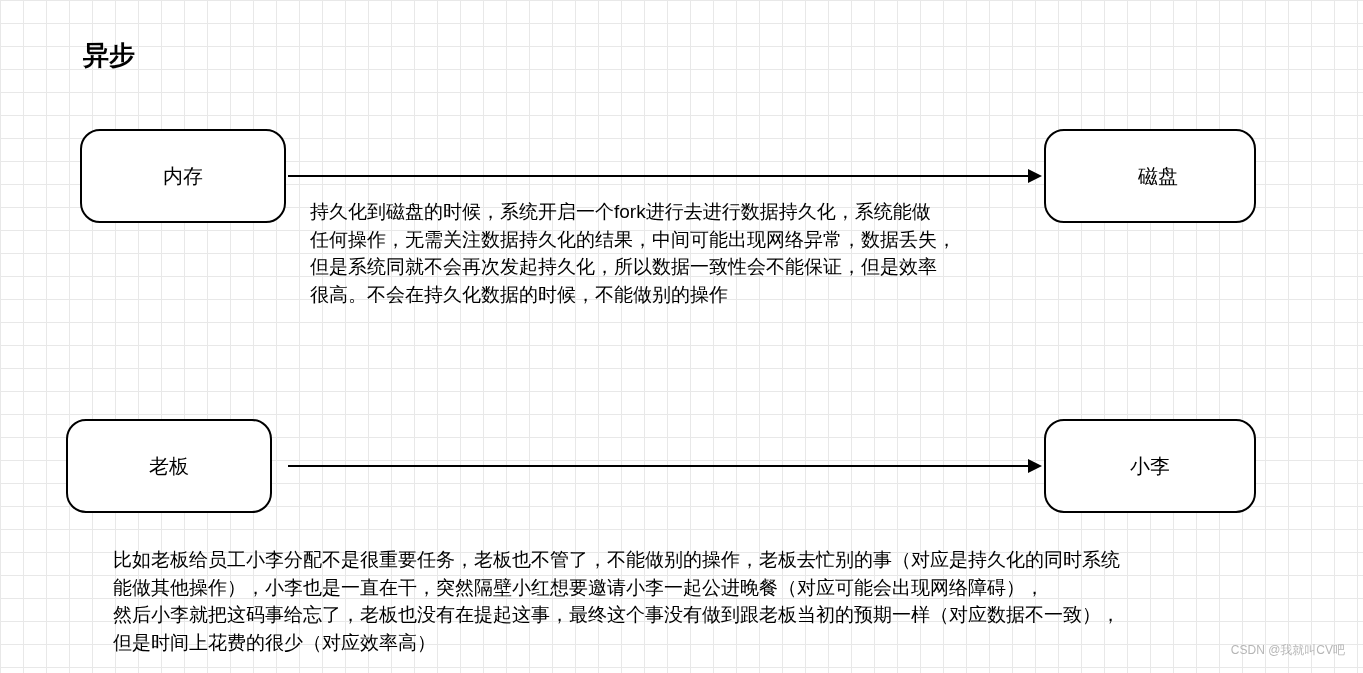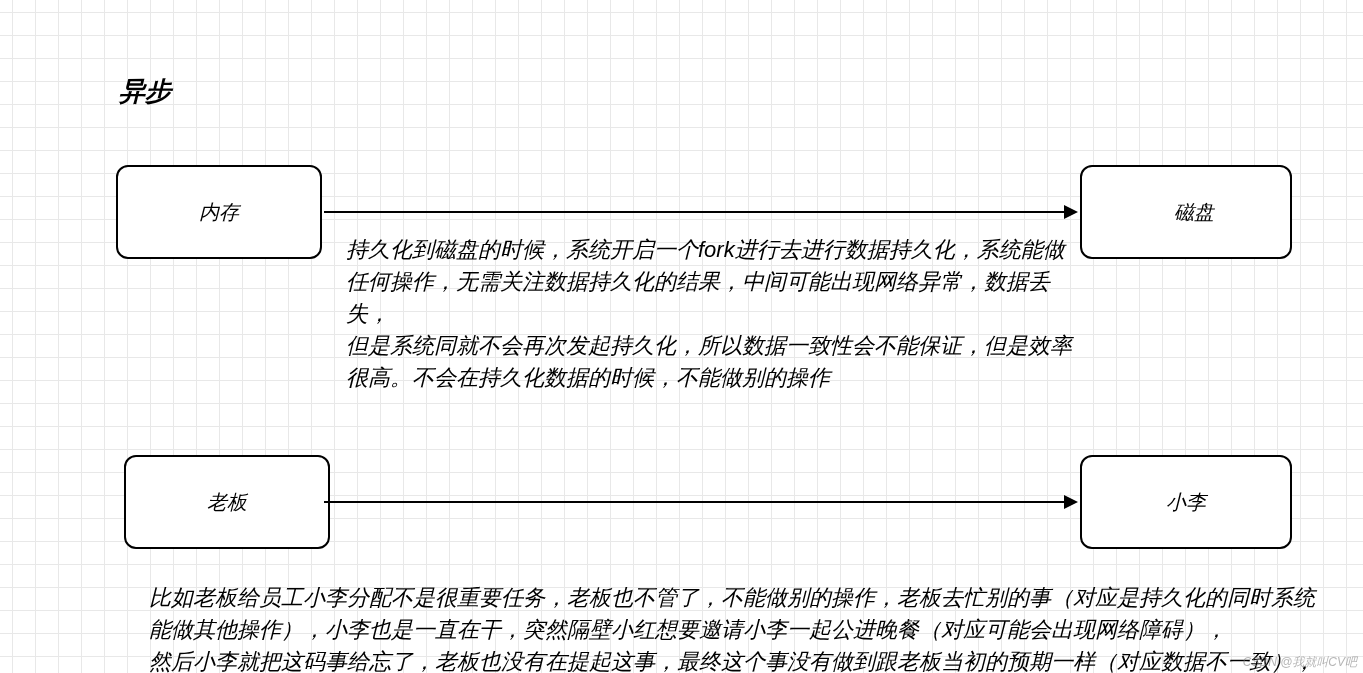--- a/index.html
+++ b/index.html
@@ -1,15 +1,15 @@
 <!DOCTYPE html>
 <html><head>
 <meta charset="utf-8">
 <style>
-* { margin: 12px; padding: 0; box-sizing: border-box; font-style: italic; }
+* { margin: 0; padding: 0; box-sizing: border-box; }
 body {
   width: 1363px;
   height: 673px;
   background: #fff;
   background-image:
     linear-gradient(#e8e8e8 1px, transparent 1px),
     linear-gradient(90deg, #e8e8e8 1px, transparent 1px);
   background-size: 23px 23px;
   font-family: "Microsoft YaHei", "PingFang SC", sans-serif;
   position: relative;
@@ -19,21 +19,21 @@
   position: absolute;
   left: 83px;
   top: 38px;
   font-size: 26px;
   font-weight: bold;
   color: #000;
 }
 .node {
   position: absolute;
   border: 2px solid #000;
-  border-radius: 12px;
+  border-radius: 20px;
   background: #fff;
   display: flex;
   align-items: center;
   justify-content: center;
   font-size: 20px;
   color: #000;
 }
 .arrow-line {
   position: absolute;
   height: 2px;
@@ -41,21 +41,21 @@
 }
 .arrow-head {
   position: absolute;
   width: 0; height: 0;
   border-top: 7px solid transparent;
   border-bottom: 7px solid transparent;
   border-left: 14px solid #000;
 }
 .desc {
   position: absolute;
-  font-size: 22px;
+  font-size: 19px;
   line-height: 1.45;
   color: #000;
 }
 .watermark {
   position: absolute;
   right: 18px;
   bottom: 14px;
   color: rgba(120,120,120,0.55);
   font-size: 12px;
 }
@@ -72,21 +72,21 @@
 <div class="arrow-head" style="left:1028px; top:169px;"></div>
 <div class="node" style="left:1044px; top:129px; width:212px; height:94px;padding-left:16px;">
   <span>磁盘</span>
 </div>
 
 <div class="desc" style="left:310px; top:198px; width:740px; white-space:pre-line;">持久化到磁盘的时候，系统开启一个fork进行去进行数据持久化，系统能做
 任何操作，无需关注数据持久化的结果，中间可能出现网络异常，数据丢失，
 但是系统同就不会再次发起持久化，所以数据一致性会不能保证，但是效率
 很高。不会在持久化数据的时候，不能做别的操作</div>
 
-<div class="node" style="left:88px; top:419px; width:206px; height:94px;">
+<div class="node" style="left:66px; top:419px; width:206px; height:94px;">
   <span>老板</span>
 </div>
 <div class="arrow-line" style="left:288px; top:465px; width:740px;"></div>
 <div class="arrow-head" style="left:1028px; top:459px;"></div>
 <div class="node" style="left:1044px; top:419px; width:212px; height:94px;">
   <span>小李</span>
 </div>
 
 <div class="desc" style="left:113px; top:546px; width:1220px; white-space:pre-line;">比如老板给员工小李分配不是很重要任务，老板也不管了，不能做别的操作，老板去忙别的事（对应是持久化的同时系统
 能做其他操作），小李也是一直在干，突然隔壁小红想要邀请小李一起公进晚餐（对应可能会出现网络障碍），

